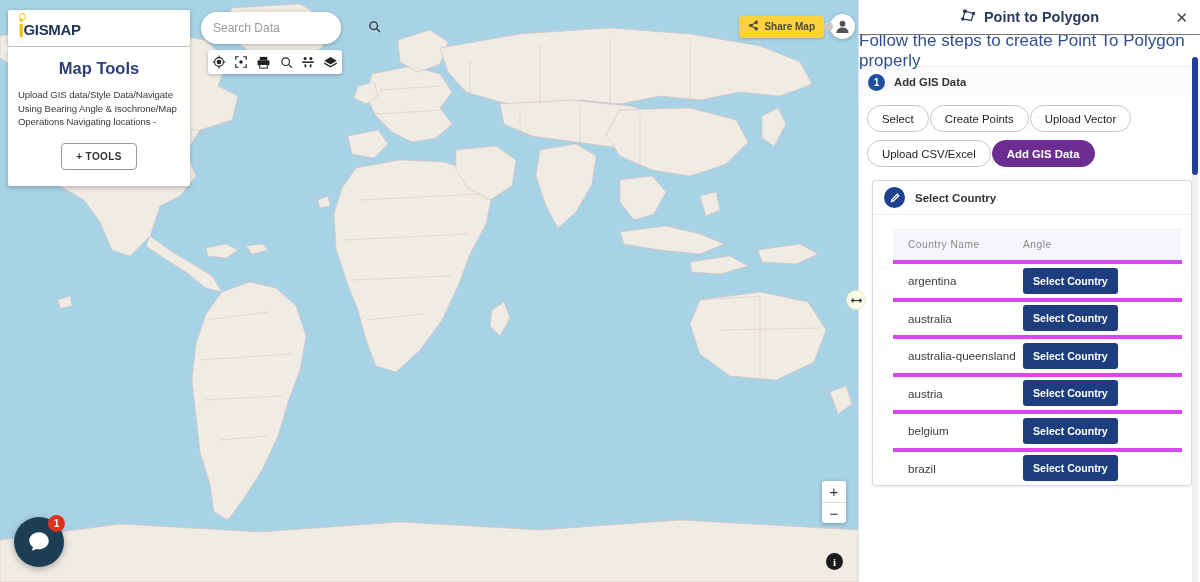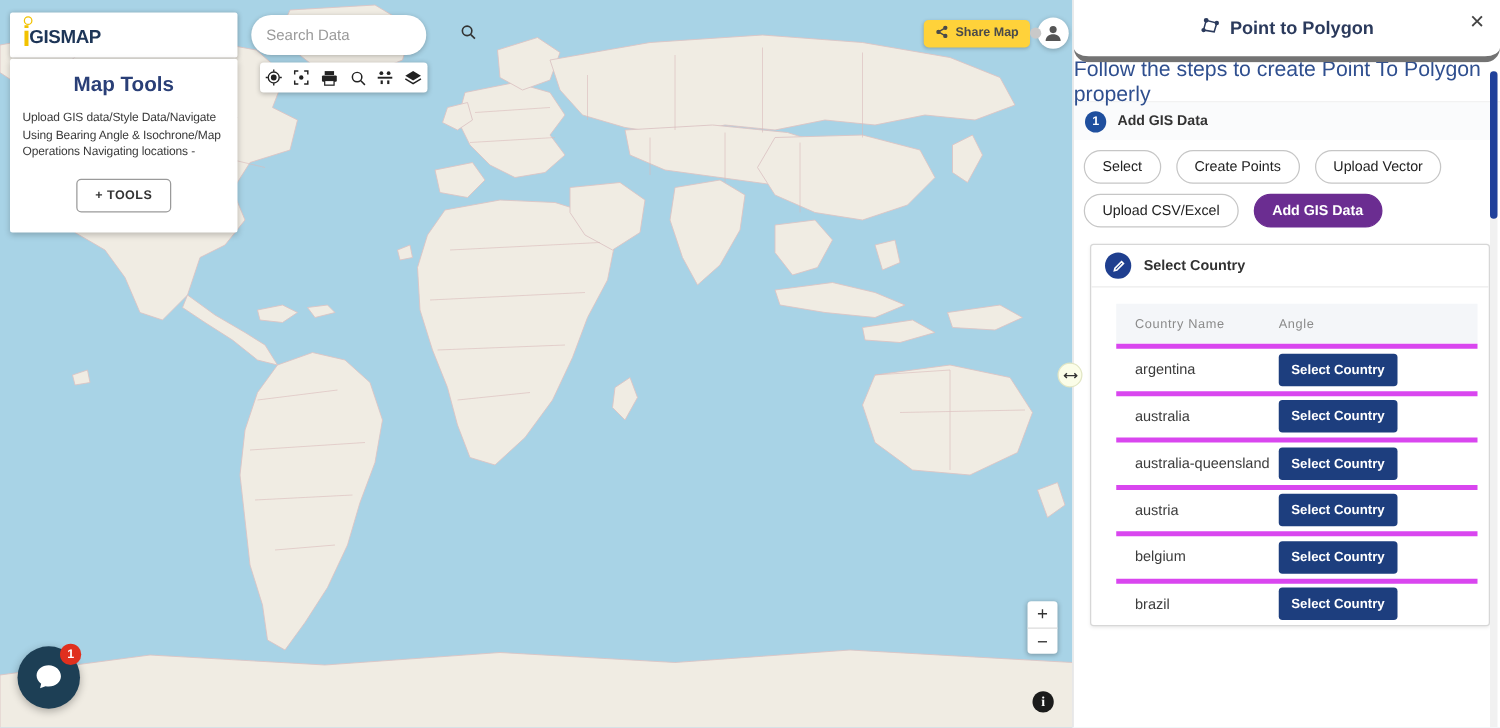--- a/index.html
+++ b/index.html
@@ -155,22 +155,22 @@
     cursor: ew-resize;
   }
 
   
   #right-panel {
     position: absolute; left: 858px; top: 0; width: 342px; height: 582px;
     background: #ffffff; z-index: 50; overflow: hidden;
     border-left: 1px solid #e3e3e3;
   }
   .rp-header {
-    height: 50px; display: flex; align-items: center; justify-content: center;
-    position: relative; border-bottom: 5px solid #737373; border-radius: 12px;
+    height: 35px; display: flex; align-items: center; justify-content: center;
+    position: relative; border-bottom: 1px solid #737373;
   }
   .rp-title {
     font-size: 14.5px; font-weight: bold; color: #2b3a5c;
     display: flex; align-items: center; gap: 7px;
   }
   .rp-close {
     position: absolute; right: 12px; top: 10px; font-size: 15px;
     color: #444; cursor: pointer; line-height: 1;
   }
   .rp-sub {
@@ -181,21 +181,21 @@
     height: 30px; display: flex; align-items: center; gap: 9px;
     padding-left: 9px; background: #fafbfc;
   }
   .step-badge {
     width: 17px; height: 17px; border-radius: 50%; background: #1f4f9e;
     color: #fff; font-size: 10px; font-weight: bold;
     display: flex; align-items: center; justify-content: center;
   }
   .step-label { font-size: 11.3px; font-weight: bold; color: #333; }
 
-  .btn-row { display: flex; gap: 12px; padding: 8px 8px 0 8px; flex-wrap: wrap; }
+  .btn-row { display: flex; gap: 1px; padding: 8px 8px 0 8px; flex-wrap: wrap; }
   .pill-btn {
     border: 1px solid #c6c6c6; background: #fff; border-radius: 16px;
     height: 27px; padding: 0 14px; font-size: 11.4px; color: #222;
     cursor: pointer; font-family: "Liberation Sans", sans-serif;
     display: flex; align-items: center;
   }
   .pill-btn.active {
     background: #6b2d91; border-color: #6b2d91; color: #fff; font-weight: bold;
   }
 

